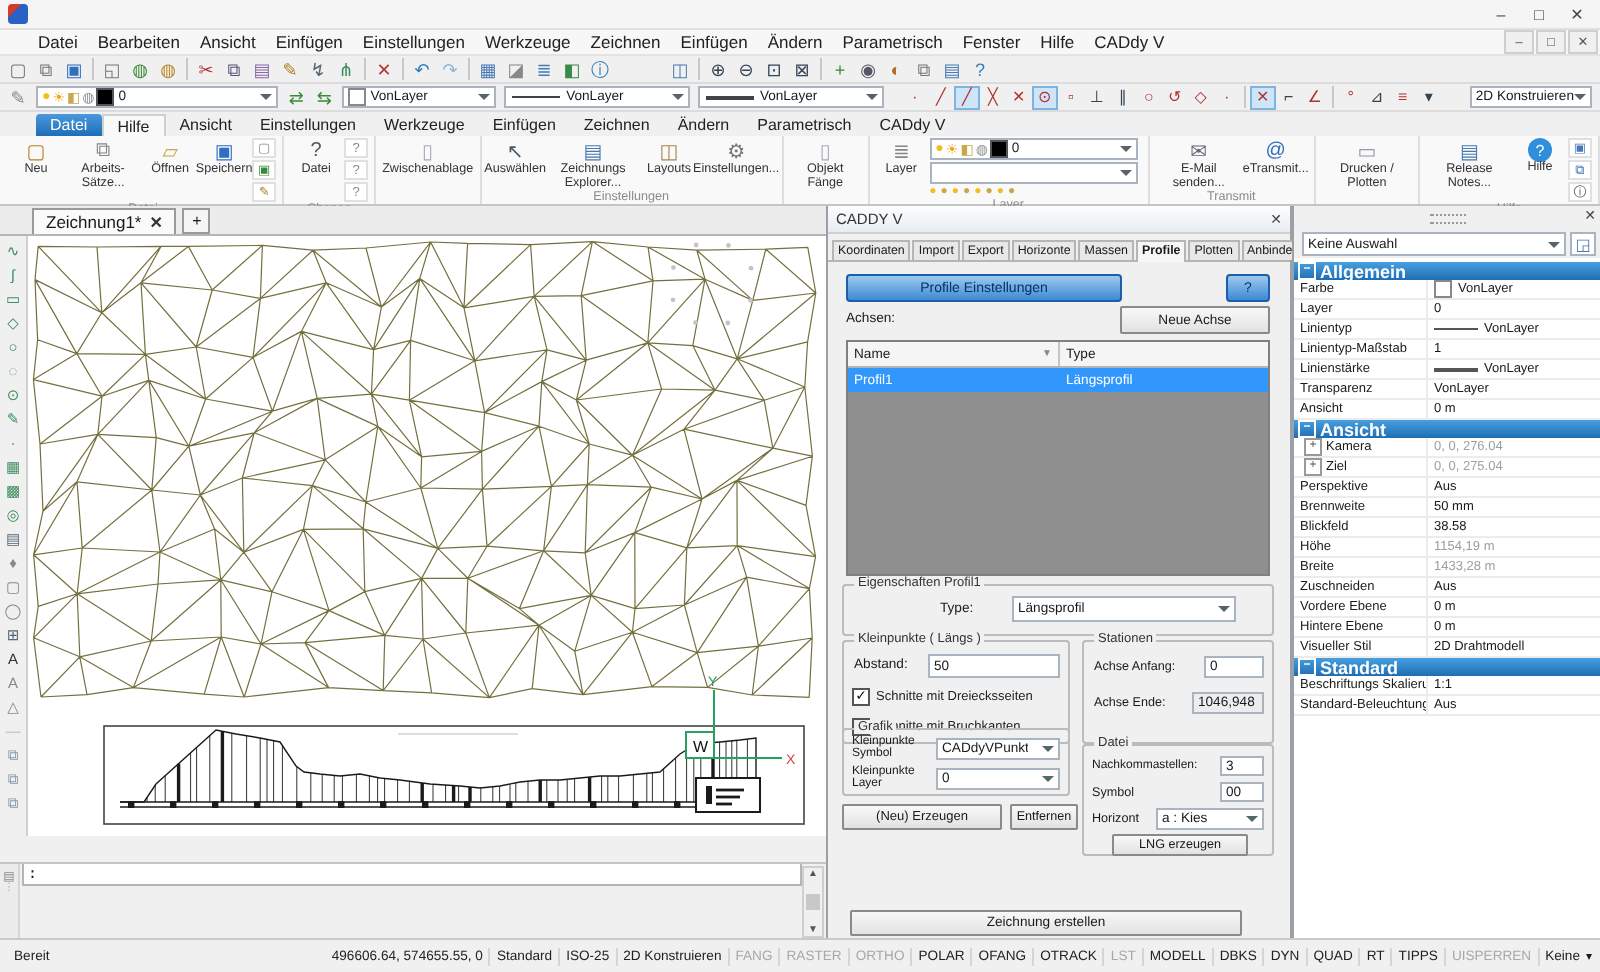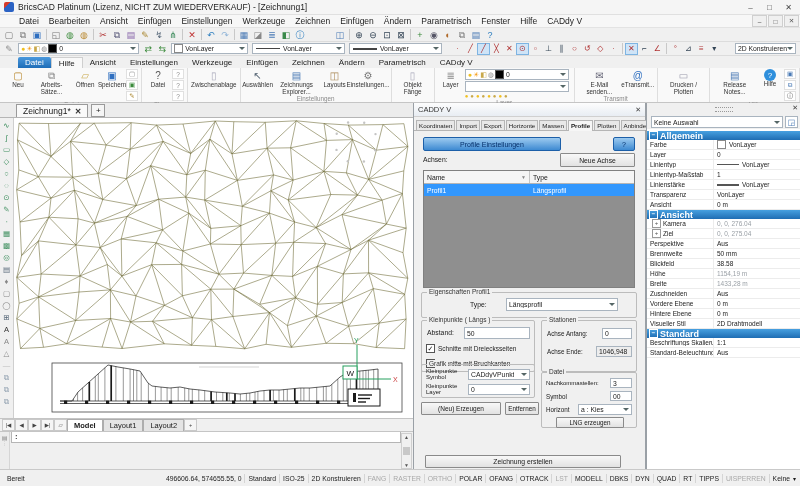--- a/index.html
+++ b/index.html
@@ -114,21 +114,20 @@
   .pline{display:inline-block;width:22px;border-top:1px solid #555;margin-right:3px;flex:0 0 auto;}
   .pline.thick{border-top-width:2px;}
 </style>
 </head>
 <body>
 
 <div id="app">
 
   <div class="abs" id="titlebar">
     <div id="appicon"></div>
-    <div id="title">BricsCAD Platinum (Lizenz, NICHT ZUM WIEDERVERKAUF) - [Zeichnung1]</div>
     <div class="wbtns">
       <div class="wbtn">–</div>
       <div class="wbtn">□</div>
       <div class="wbtn">✕</div>
     </div>
   </div>
 
   <div class="abs" id="menubar">
     <span id="menuitems" style="display:flex;">
         <span class="menu-item">Datei</span>
@@ -504,31 +503,20 @@
         <line x1="344" y1="284" x2="352" y2="284" stroke="#1a1a1a" stroke-width="1.4"></line>
         <line x1="343" y1="227" x2="343" y2="261" stroke="#27a05f" stroke-width="1"></line>
         <line x1="343" y1="261" x2="377" y2="261" stroke="#27a05f" stroke-width="1"></line>
         <text x="340" y="225" font-size="7" fill="#27a05f">Y</text>
         <text x="379" y="264" font-size="7" fill="#cc4444">X</text>
         <rect x="329" y="248" width="14" height="13" fill="#fff" stroke="#27a05f" stroke-width="1"></rect>
         <text x="332.5" y="258" font-size="8" fill="#111">W</text>
       </svg>
   </div>
 
-  <div class="abs" id="layoutbar">
-      <span class="lnav">|◀</span>
-      <span class="lnav">◀</span>
-      <span class="lnav">▶</span>
-      <span class="lnav">▶|</span>
-      <span class="lnav">▱</span>
-      <span class="ltab active">Model</span>
-      <span class="ltab">Layout1</span>
-      <span class="ltab">Layout2</span>
-      <span class="lnav">+</span>
-    </div>
 
   <div class="abs" id="cmdpanel">
     <div id="cmdstrip">
       <span style="font-size:6px;color:#888;">▤</span>
       <span style="font-size:5px;color:#aaa;line-height:4px;">⋮</span>
     </div>
     <div id="cmdmain">
       <div id="cmdinput">:</div>
     </div>
     <div id="cmdscroll">

